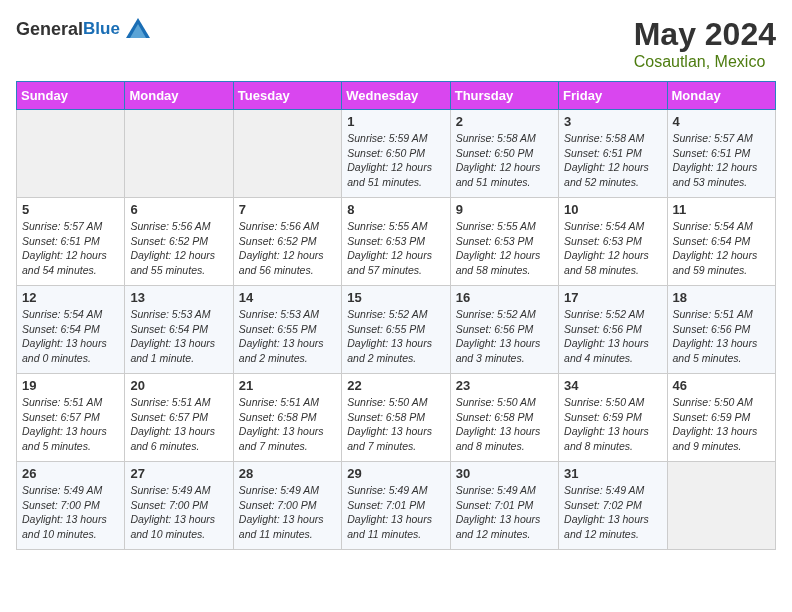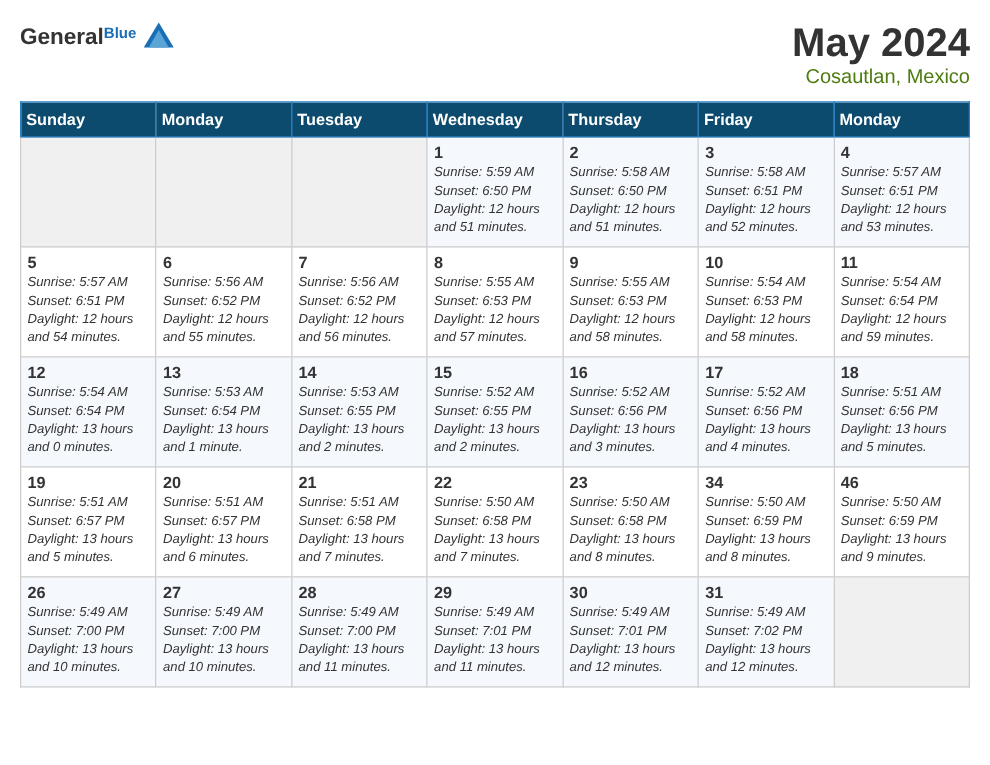--- a/index.html
+++ b/index.html
@@ -24,48 +24,48 @@
       display: flex;
       flex-direction: row;
       line-height: 1.1;
     }
     .logo-general {
       font-size: 18px;
       font-weight: bold;
       color: #333;
     }
     .logo-blue {
-      font-size: 12px;
+      font-size: 17px;
       font-weight: bold;
       color: #1a6eb5;
     }
     .logo-icon {
       width: 28px;
       height: 28px;
       margin-left: 4px;
     }
     .title-block {
-      text-align: right;
+      text-align: left;
     }
     .month-title {
       font-size: 32px;
       font-weight: bold;
       color: #333;
     }
     .location-title {
       font-size: 16px;
       color: #4d7c0f;
     }
     table {
       width: 100%;
       border-collapse: collapse;
       font-size: 11px;
     }
     thead tr th {
-      background-color: #0c4a6e;
+      background-color: #d946ef;
       color: #fff;
       padding: 6px 4px;
       text-align: left;
       font-size: 13px;
       font-weight: bold;
       border: 1px solid #2a7fc1;
     }
     tbody tr td {
       border: 1px solid #ccc;
       vertical-align: top;

